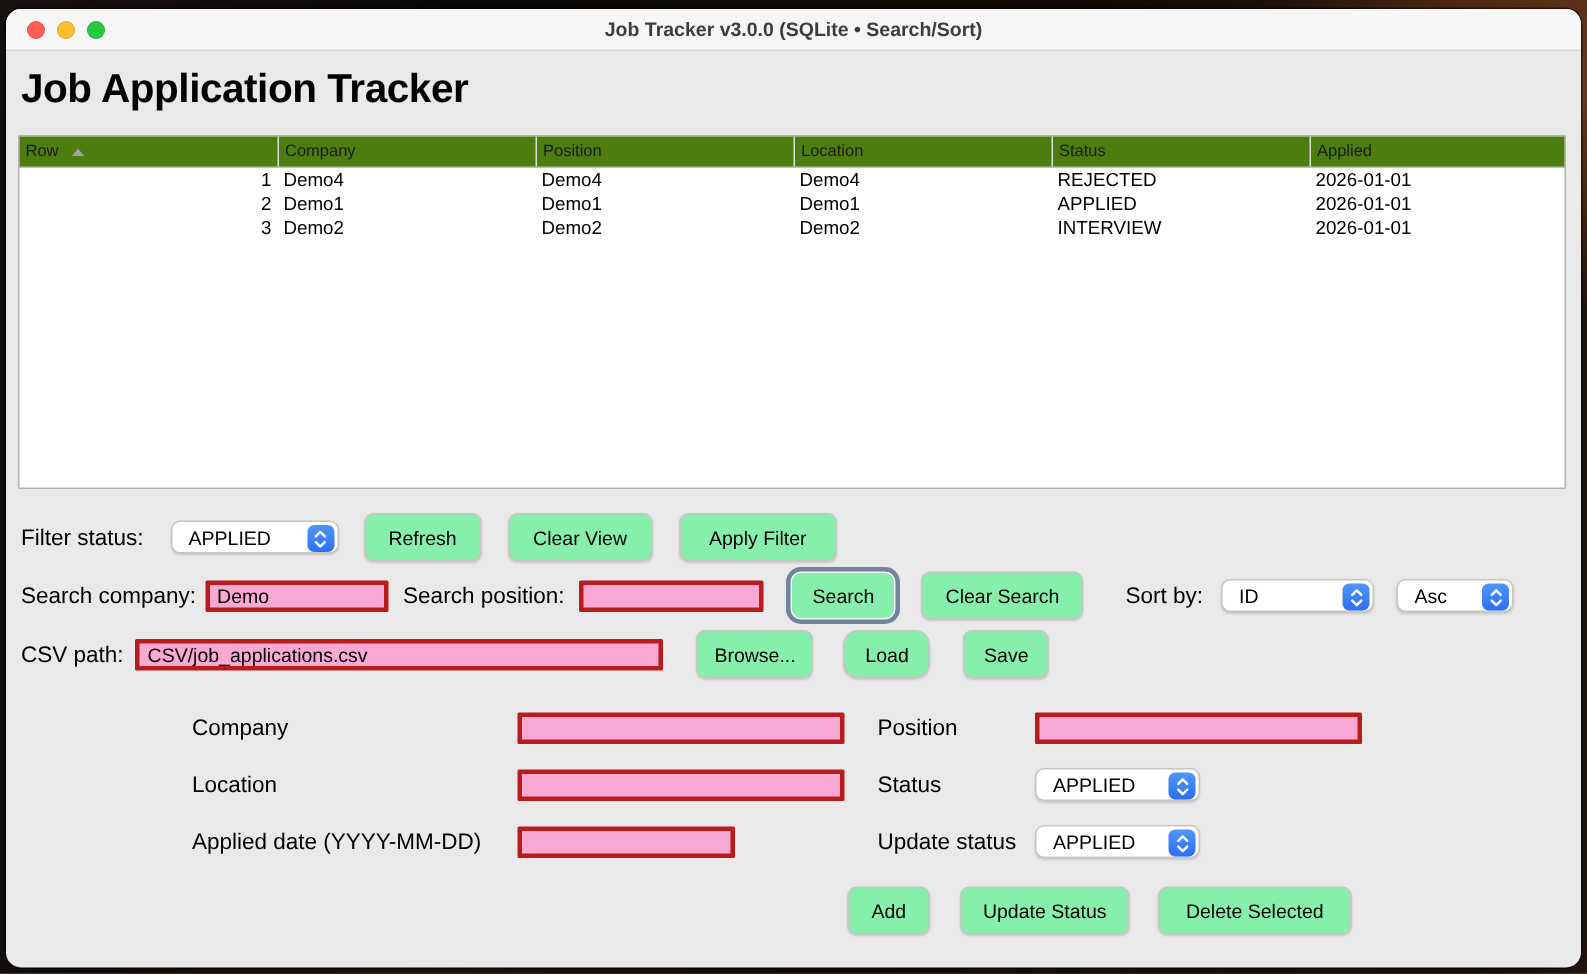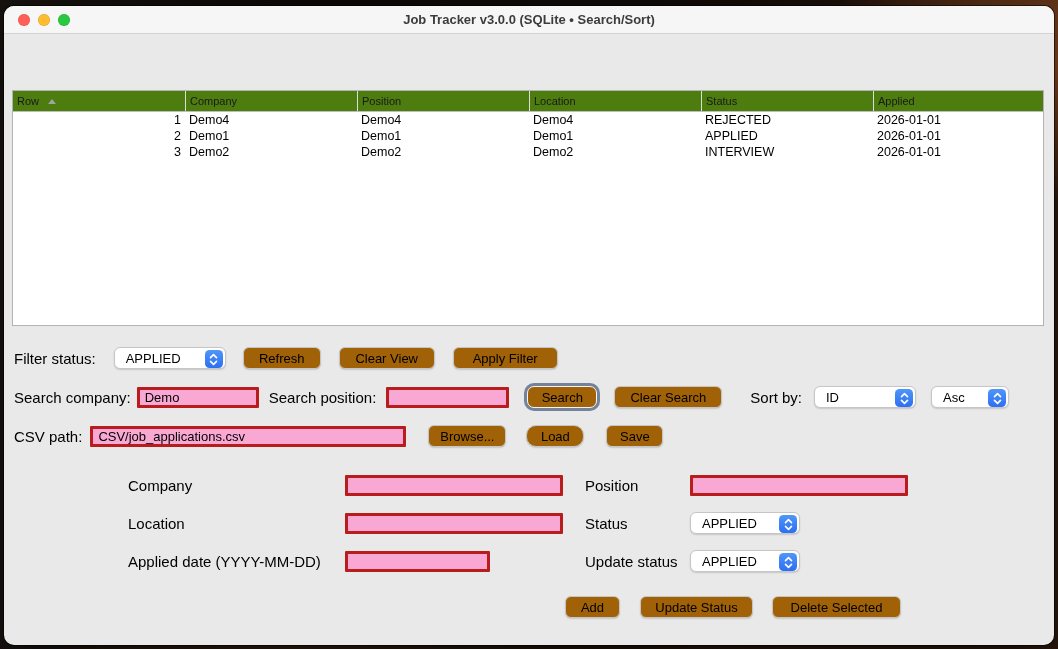--- a/index.html
+++ b/index.html
@@ -65,21 +65,21 @@
 
   
   .row { position:absolute; display:flex; align-items:center; height:24px; }
   .lbl { font-size:15px; color:#000; white-space:nowrap; }
   .entry {
     height:21px; background:#f9a8d4; border:3px solid #b91c1c; border-radius:1px;
     font-family:"Liberation Sans", sans-serif; font-size:13px; color:#000;
     padding:0 5px; outline:none;
   }
   .btn {
-    height:22px; padding:0 4px; background:#a16207;
+    height:32px; padding:0 4px; background:#86efac;
     border:1px solid #c6c6c6; border-radius:6px;
     font-family:"Liberation Sans", sans-serif; font-size:13px; color:#000;
     box-shadow:0 1px 1.5px rgba(0,0,0,.15); white-space:nowrap;
   }
   .btn.focused {
     border-color:#f2f4f7; border-radius:7px;
     box-shadow:0 0 0 3px #72839b;
   }
   .popup {
     position:relative; height:22px; background:#fff;
@@ -102,20 +102,21 @@
 
   <div class="titlebar">
     <div class="traffic">
       <div class="light red"></div>
       <div class="light yellow"></div>
       <div class="light green"></div>
     </div>
     <div class="titlebar-title">Job Tracker v3.0.0 (SQLite • Search/Sort)</div>
   </div>
 
+  <div class="page-title">Job Application Tracker</div>
 
   <div class="table">
     <div class="thead">
       <div class="th">
         <span>Row</span>
         <span class="sort-asc"></span>
       </div>
       <div class="th">Company</div>
       <div class="th">Position</div>
       <div class="th">Location</div>
@@ -187,21 +188,21 @@
         <svg width="9" height="13" viewBox="0 0 9 13">
             <path d="M1.5 4.6 L4.5 1.6 L7.5 4.6" fill="none" stroke="#fff" stroke-width="1.6" stroke-linecap="round" stroke-linejoin="round"></path>
             <path d="M1.5 8.4 L4.5 11.4 L7.5 8.4" fill="none" stroke="#fff" stroke-width="1.6" stroke-linecap="round" stroke-linejoin="round"></path>
           </svg>
       </span>
     </div>
   </div>
 
   <div class="row" style="top:418px; left:10px;">
     <span class="lbl">CSV path:</span>
-    <input class="entry" style="margin-left: 8px; width: 316px;" value="CSV/job_applications.csv">
+    <input class="entry" style="margin-left: 8px; width: 352px;" value="CSV/job_applications.csv">
     <button class="btn" style="margin-left:22px; width:78px;">Browse...</button>
     <button class="btn" style="margin-left:20px; width:58px;border-radius:10px;">Load</button>
     <button class="btn" style="margin-left:22px; width:57px;">Save</button>
   </div>
 
   <div class="row" style="top:467px; left:124px;">
     <span class="lbl" style="width:217px;">Company</span>
     <input class="entry" style="width: 218px;" value="">
     <span class="lbl" style="margin-left:22px; width:105px;">Position</span>
     <input class="entry" style="width: 218px;" value="">

